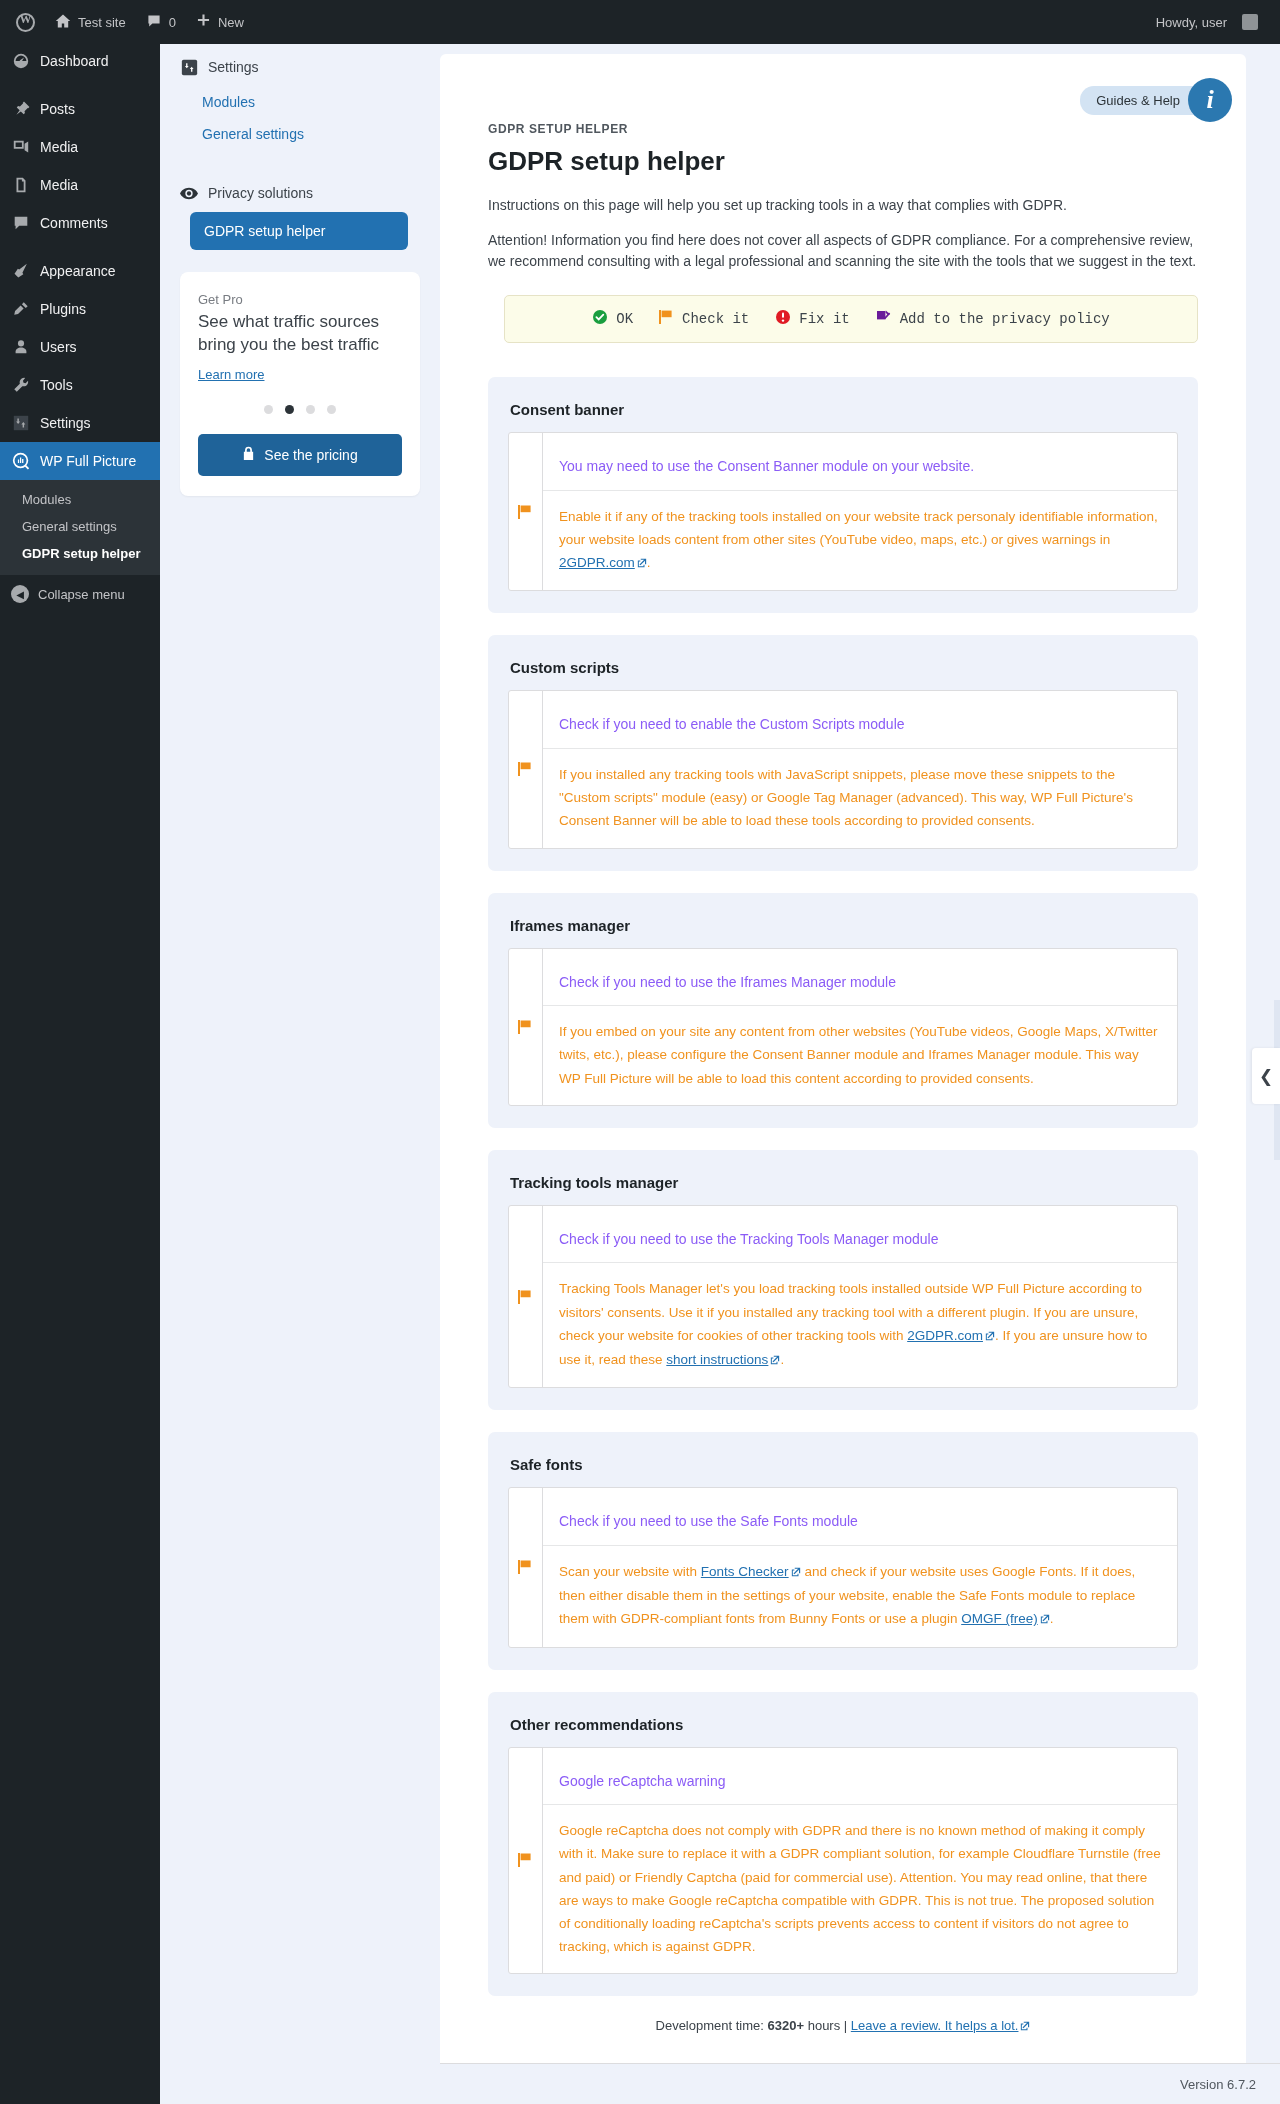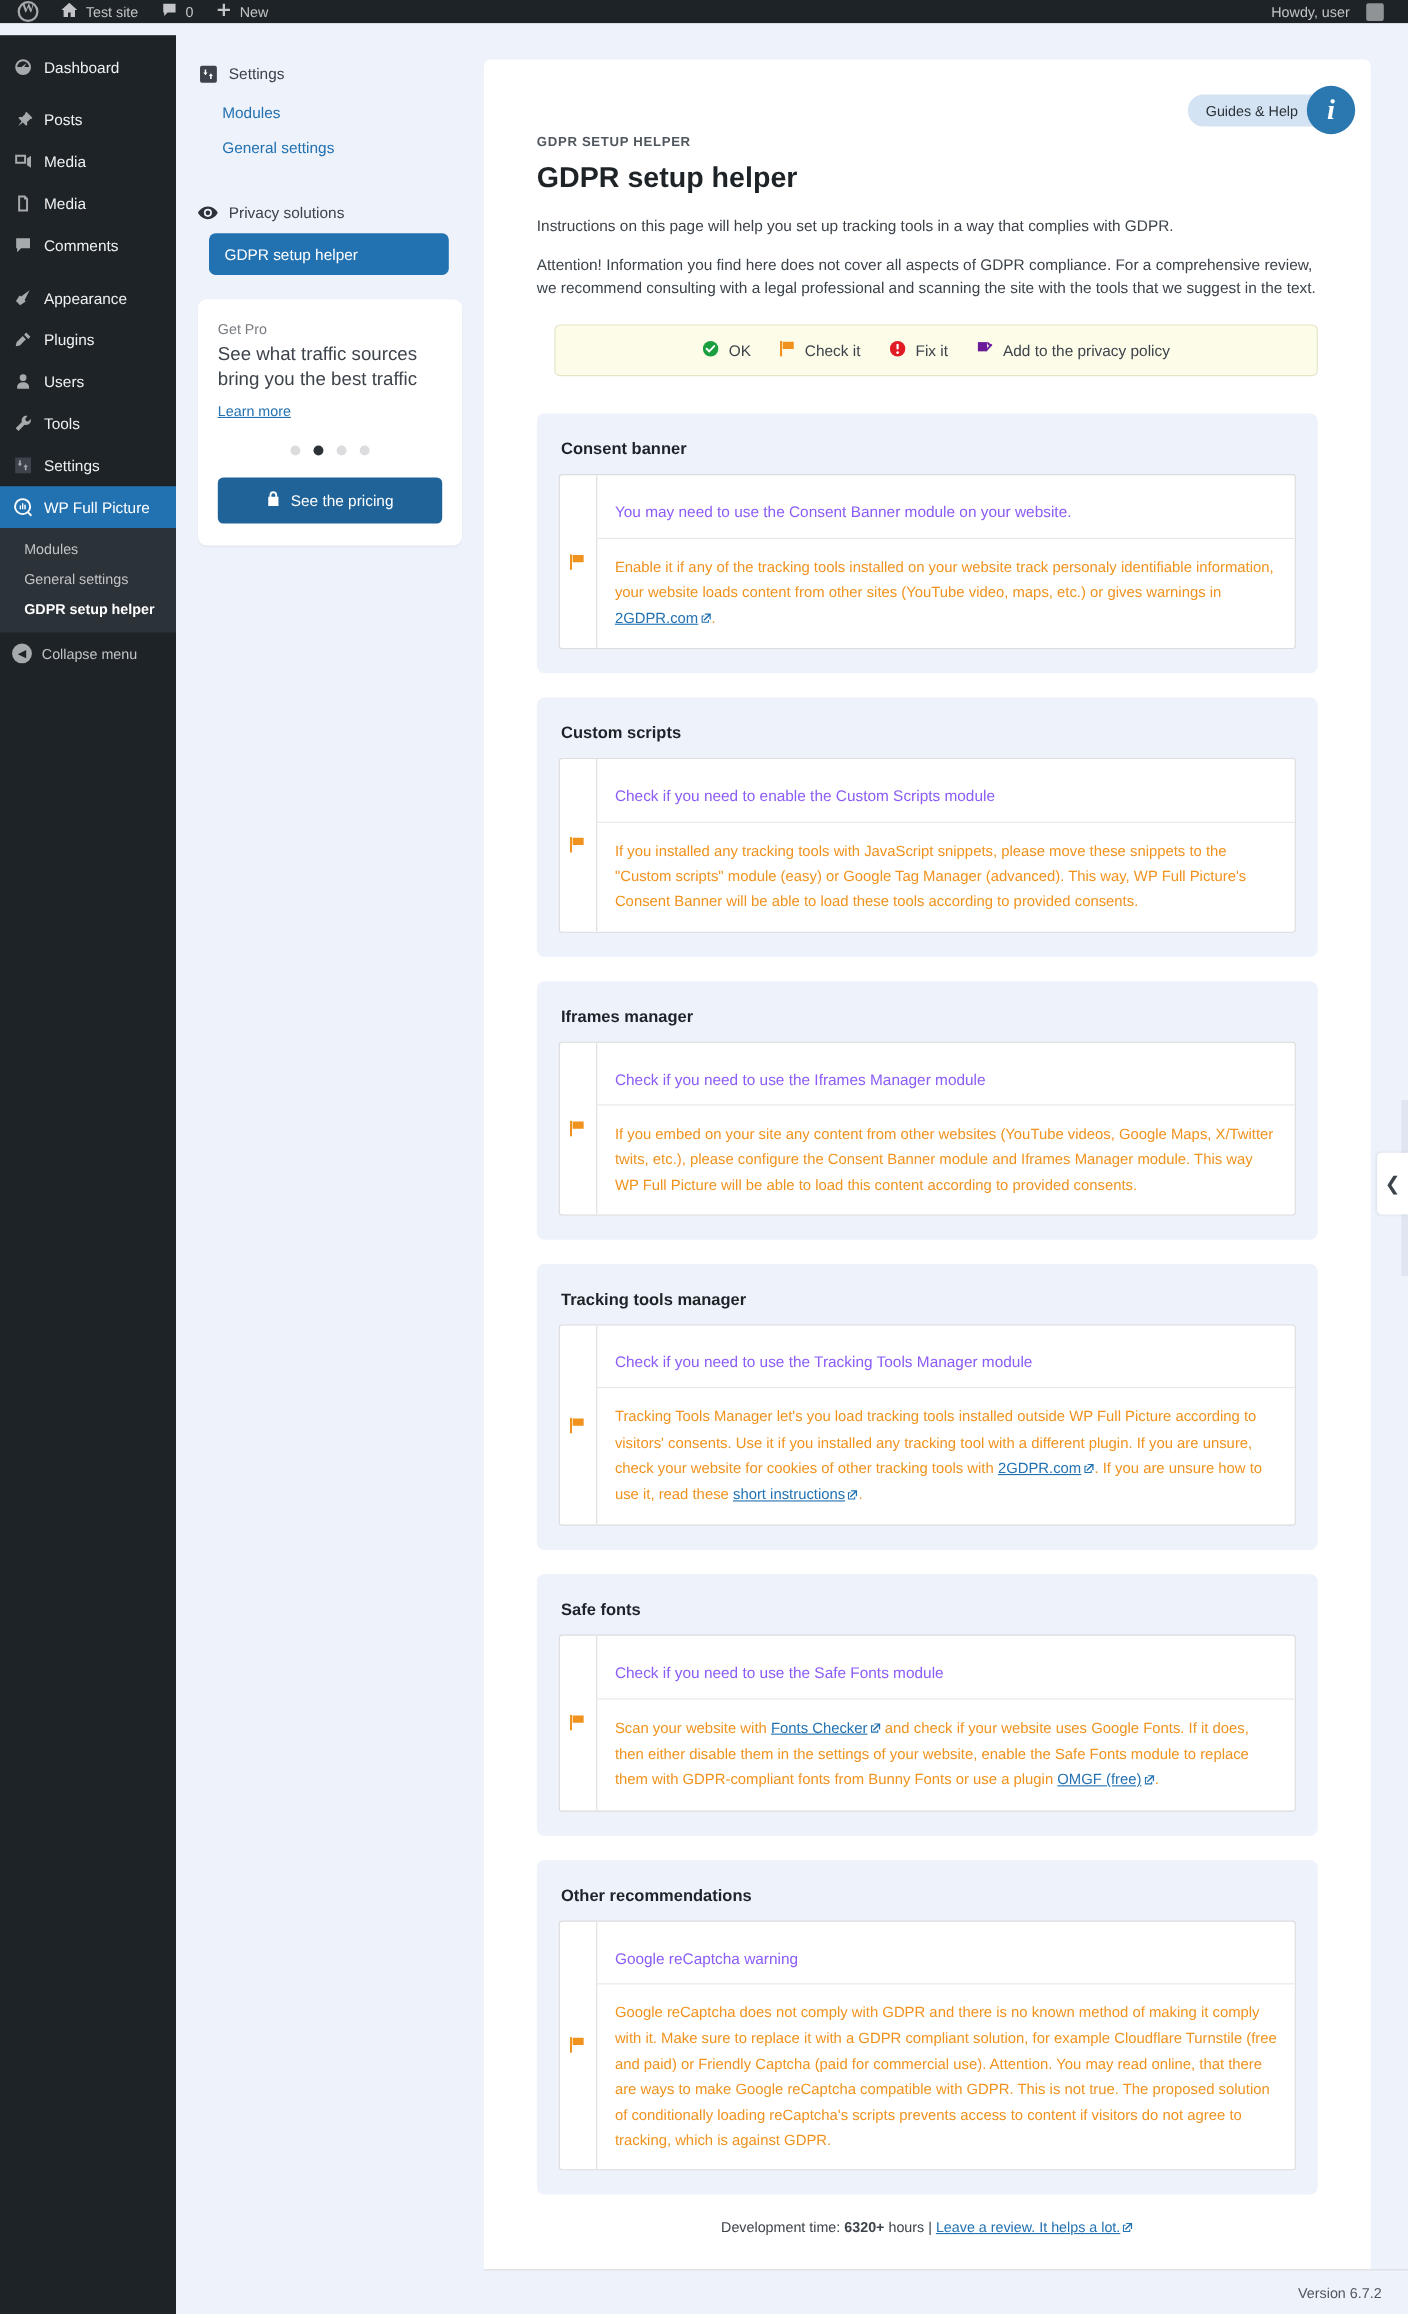--- a/index.html
+++ b/index.html
@@ -7,21 +7,21 @@
     margin: 0; padding: 0;
     width: 1280px;
     background: #eef2fa;
     font-family: "Liberation Sans", sans-serif;
     -webkit-font-smoothing: antialiased;
   }
   body { position: relative; width: 1280px; min-height: 2104px; }
 
   
   #adminbar {
-    position: absolute; top: 0; left: 0; width: 1280px; height: 21px;
+    position: absolute; top: 0; left: 0; width: 1280px; height: 44px;
     background: #1d2327; color: #c3c4c7;
     display: flex; align-items: center;
     font-size: 13px; z-index: 50;
   }
   #adminbar .ab-item {
     display: flex; align-items: center; gap: 7px;
     height: 32px; padding: 0 10px; color: #c3c4c7; white-space: nowrap;
   }
   #adminbar .ab-left { display: flex; align-items: center; padding-left: 6px; }
   #adminbar .ab-right { margin-left: auto; display: flex; align-items: center; padding-right: 12px; }
@@ -144,21 +144,21 @@
     color: #50575e; text-transform: uppercase; margin-bottom: 10px;
   }
   h1.page-title {
     font-size: 26px; color: #1d2327; margin: 0 0 18px 0; font-weight: bold;
   }
   .intro-p { font-size: 14px; color: #3c434a; line-height: 1.55; margin: 0 0 13px 0; }
 
   .legend {
     border: 1px solid #e6e3c6; background: #fcfce9; border-radius: 5px;
     display: flex; align-items: center; justify-content: center; gap: 26px;
-    padding: 13px 10px; margin: 22px 0 34px 16px;
+    padding: 13px 10px; margin: 22px 0 34px 16px; font-family: Liberation Mono, monospace;
   }
   .legend-item { display: flex; align-items: center; gap: 8px; font-size: 14px; color: #3c434a; }
 
   .section {
     background: #eef2fa; border-radius: 7px; padding: 20px 20px 22px 20px;
     margin-bottom: 22px;
   }
   .section h2 {
     font-size: 15px; font-weight: bold; color: #1d2327;
     margin: 4px 0 14px 2px;

